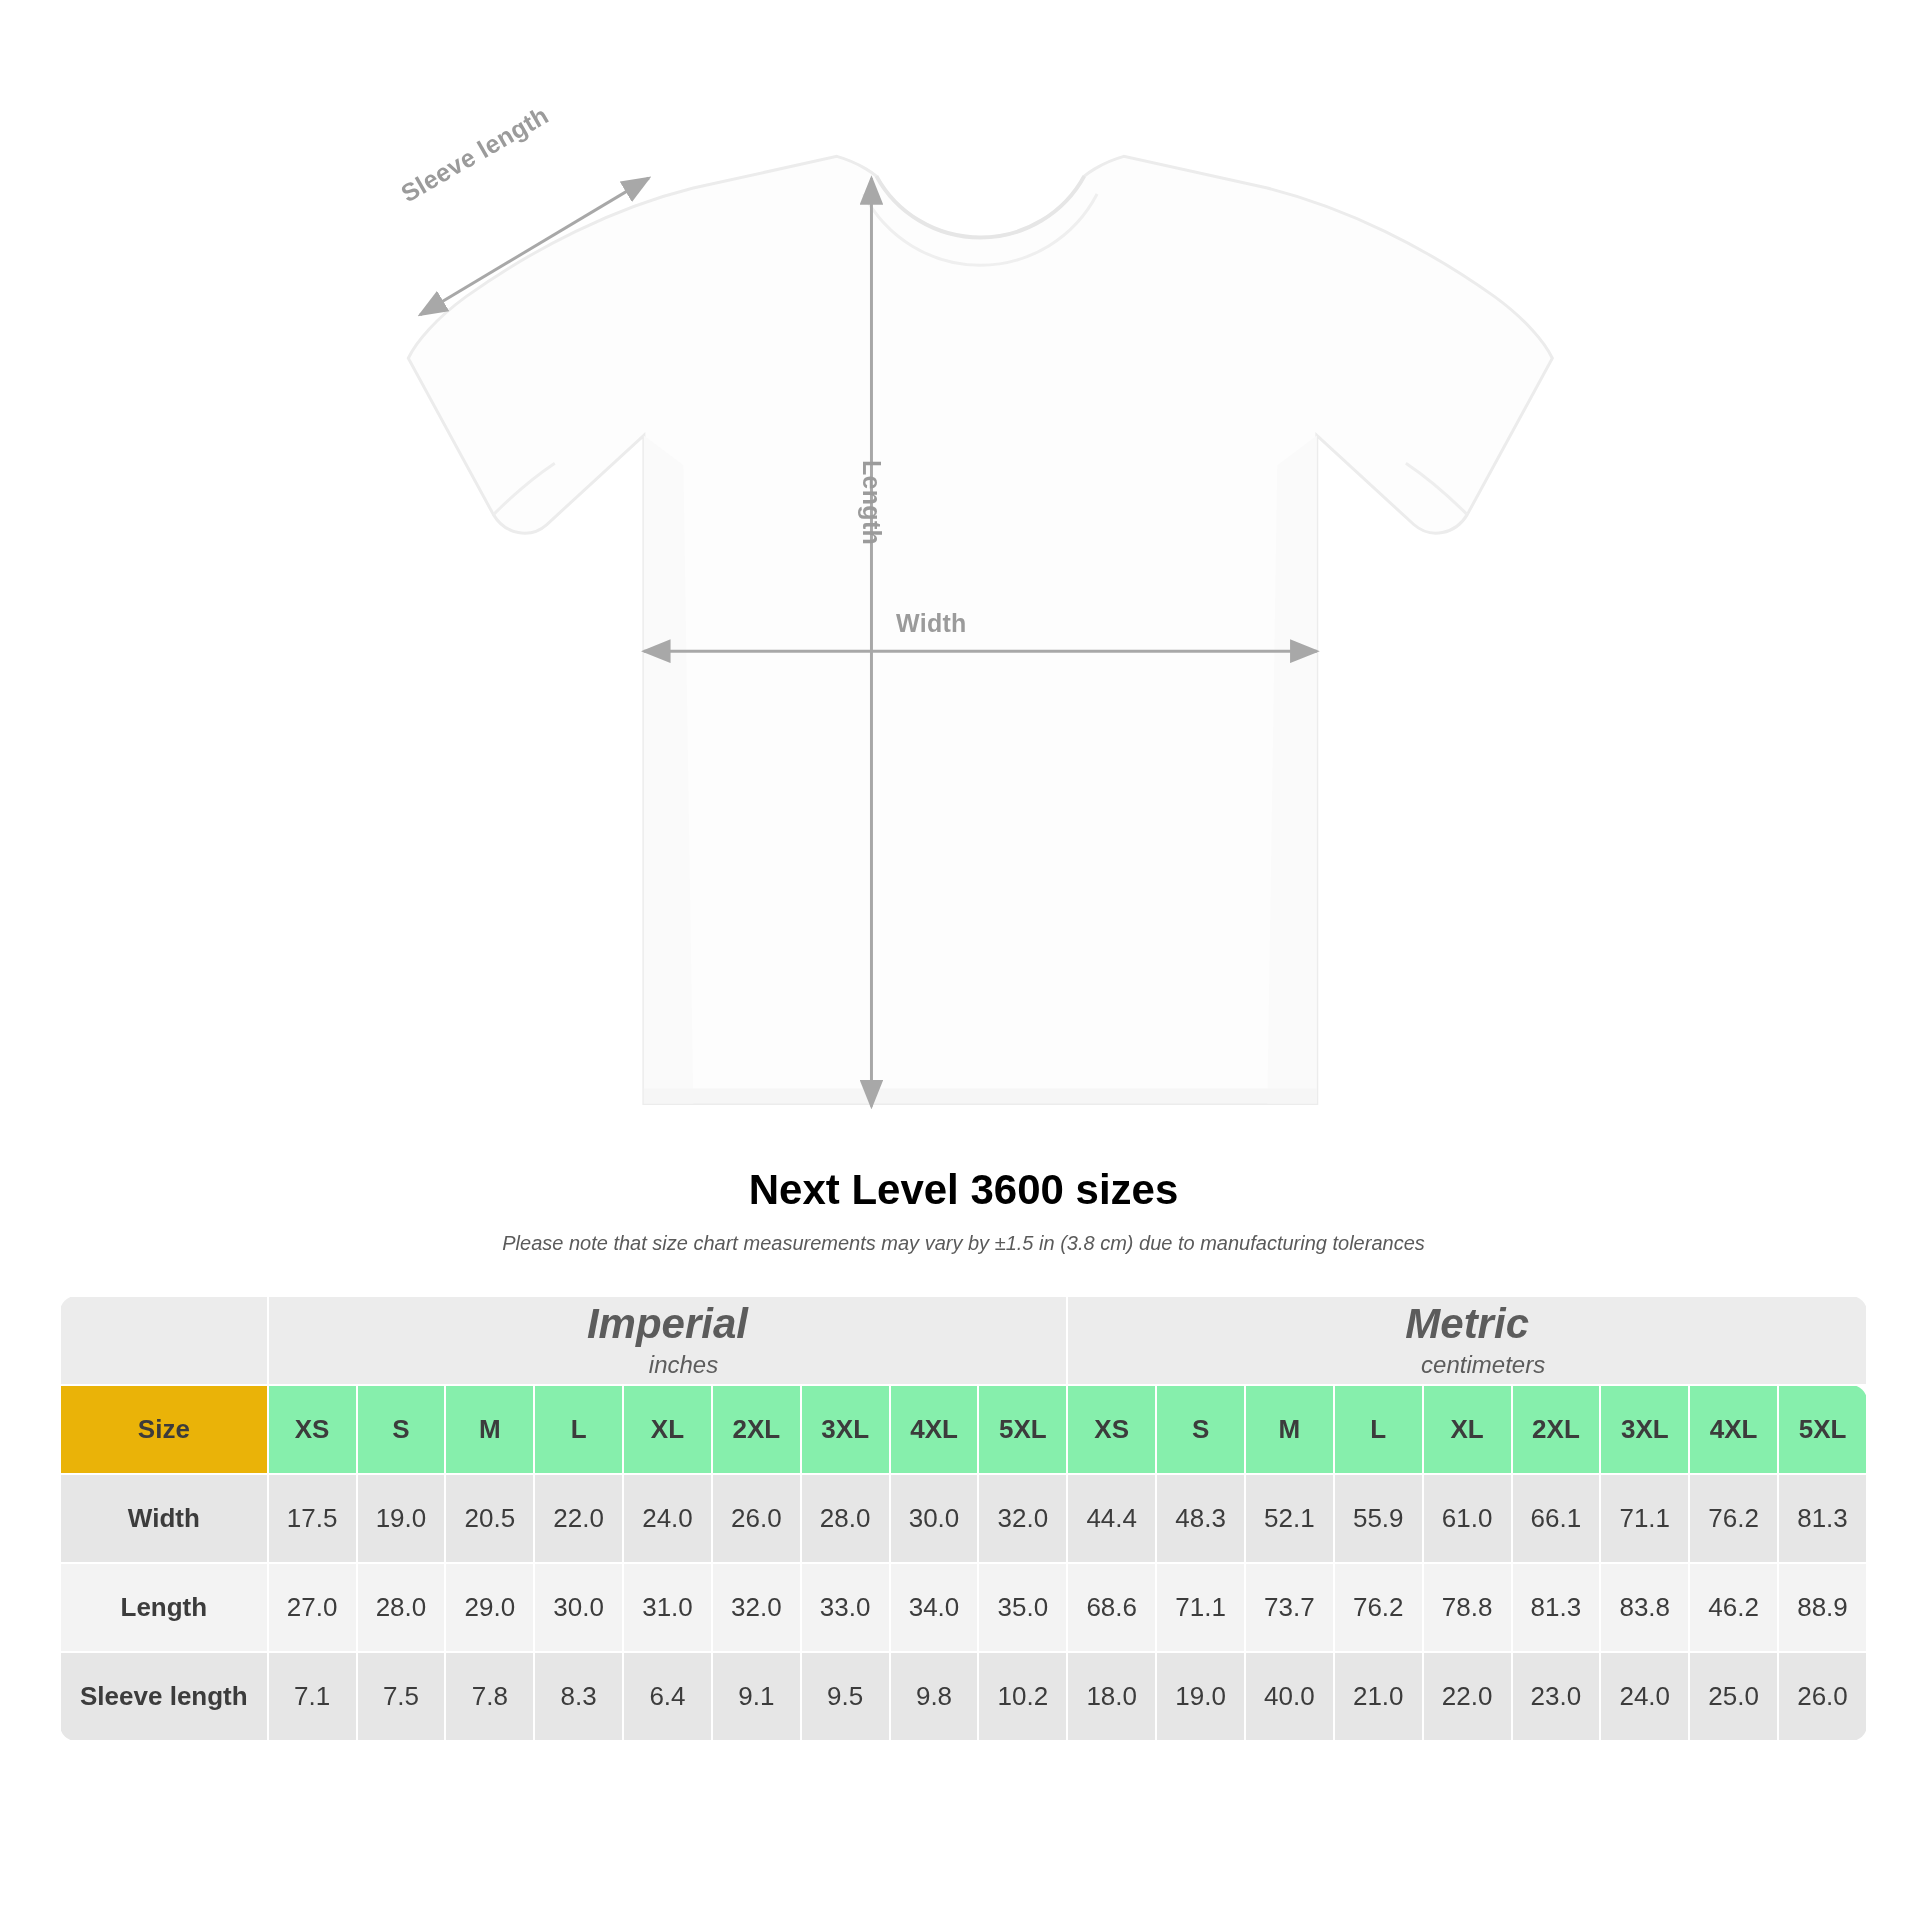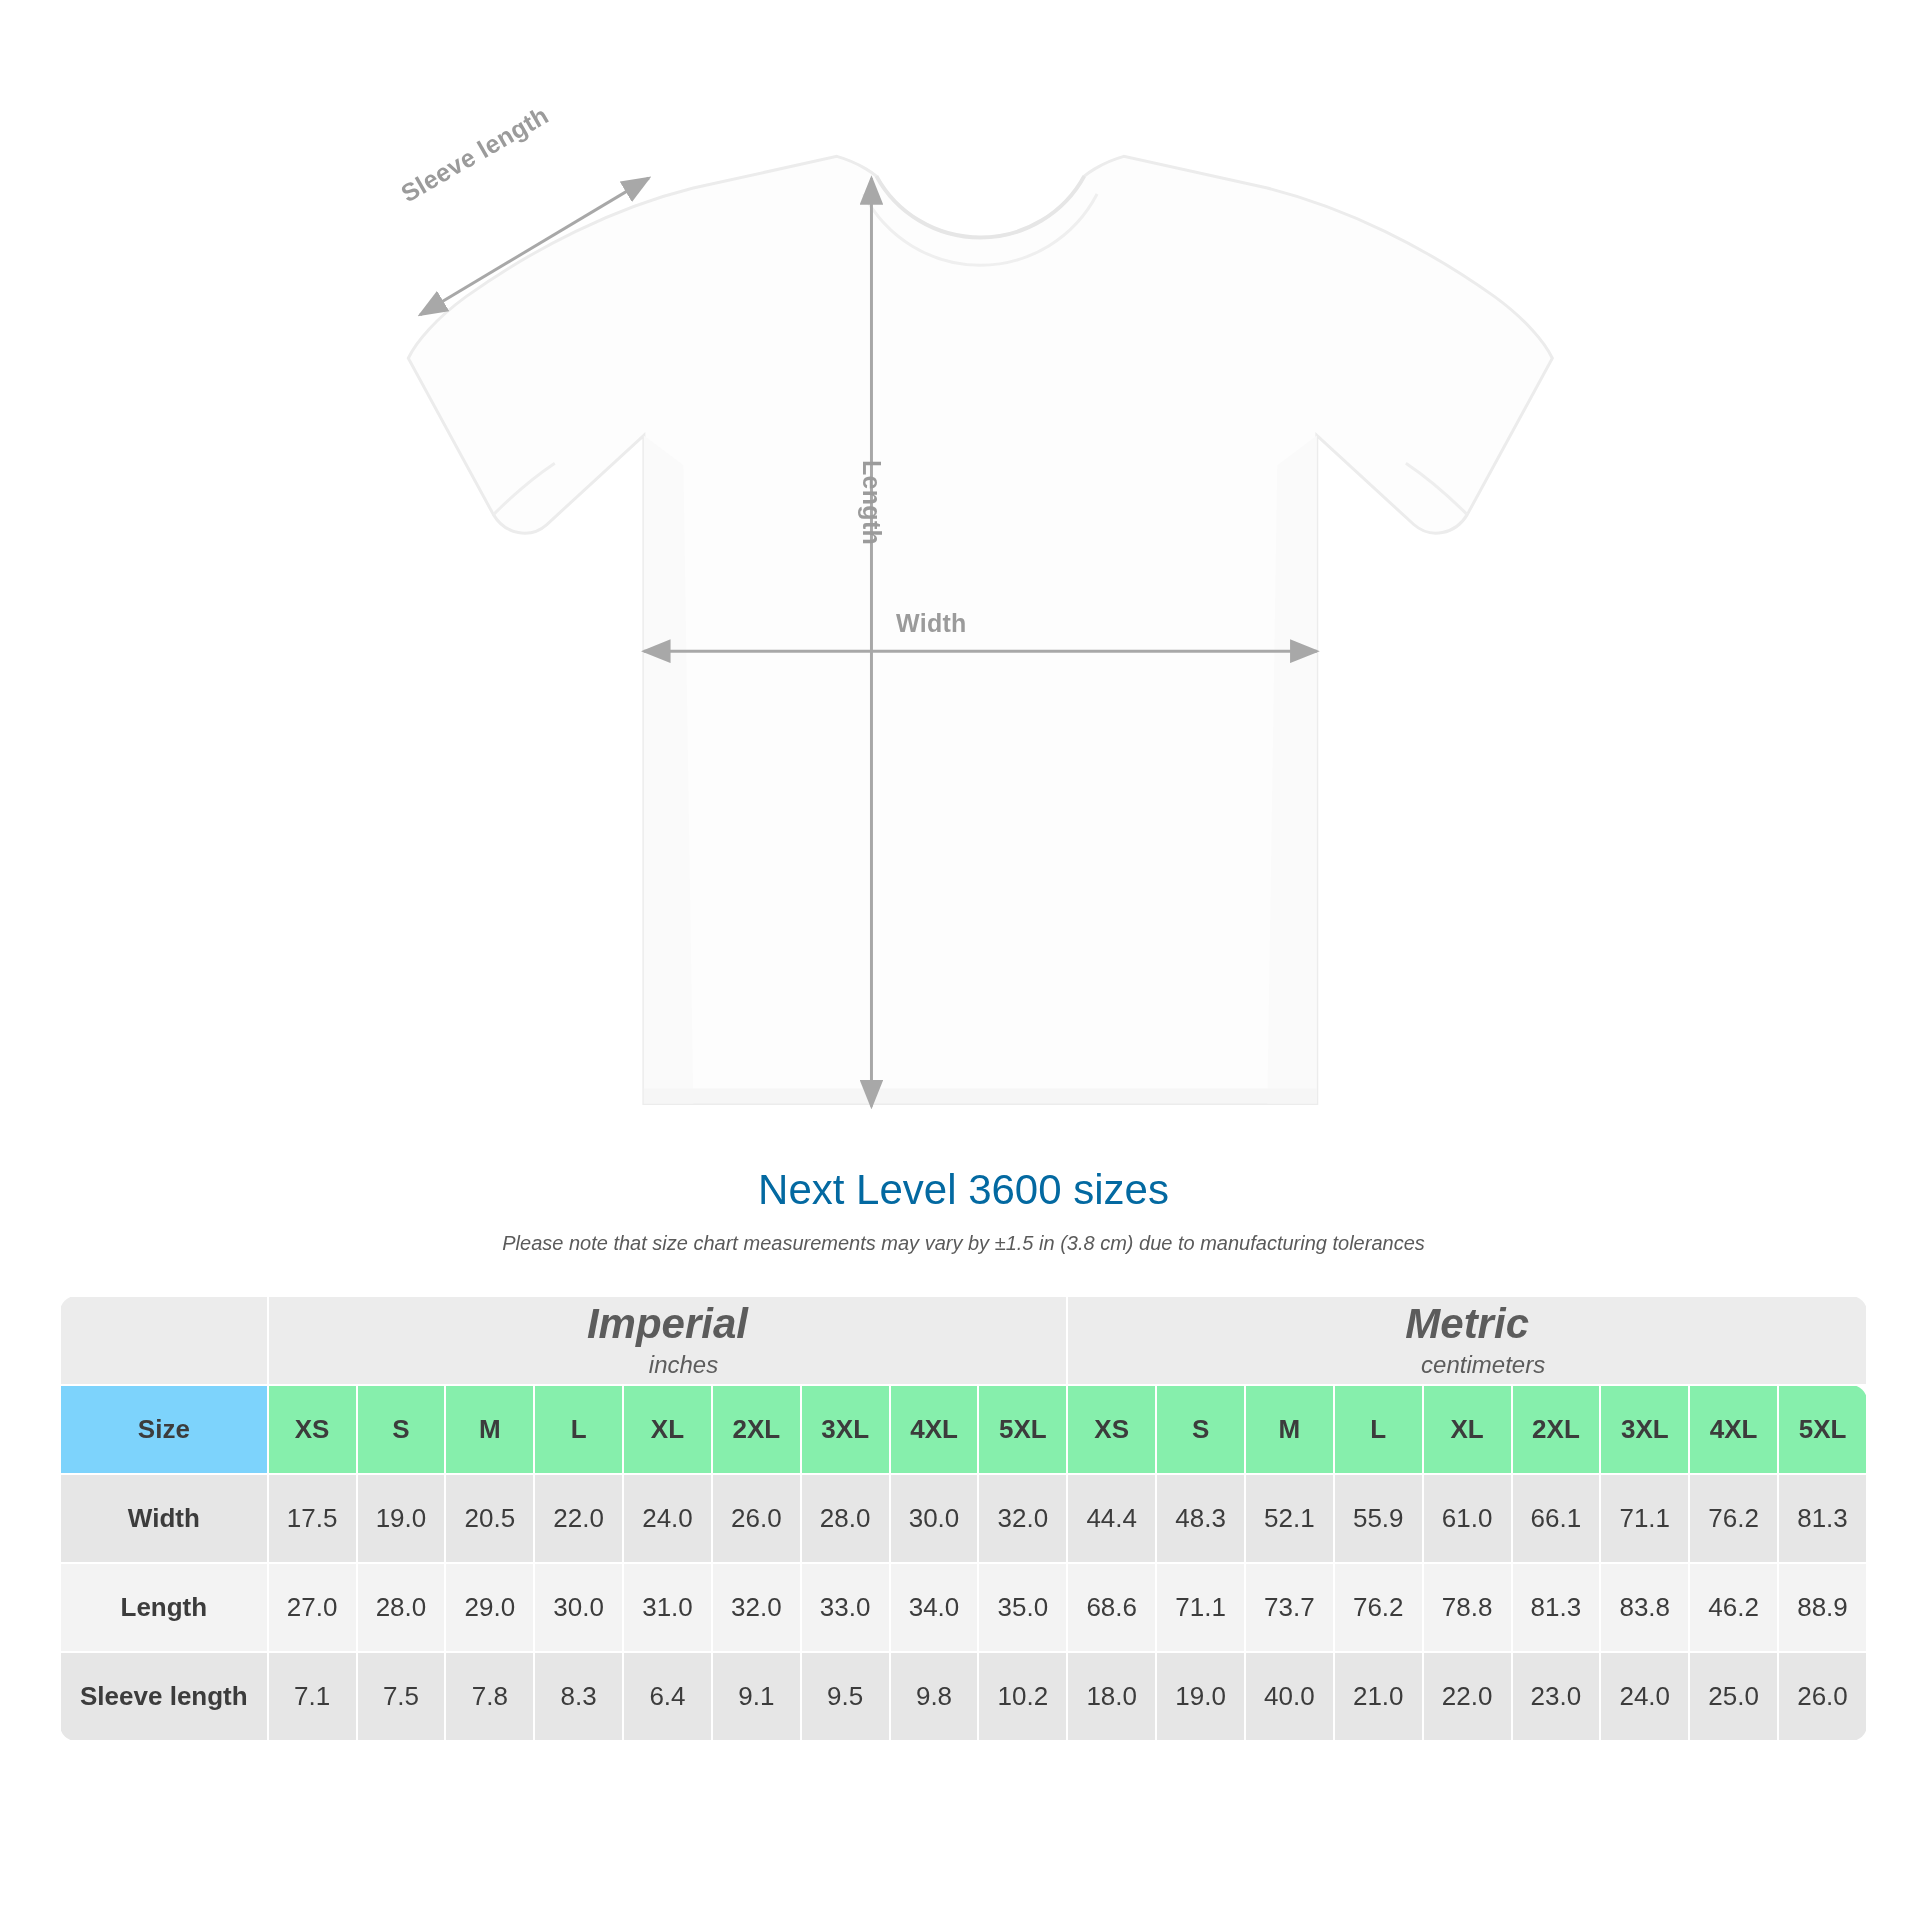--- a/index.html
+++ b/index.html
@@ -51,22 +51,22 @@
     top: 609px;
   }
 
   
   .title-block {
     text-align: center;
     margin-top: 18px;
   }
   .chart-title {
     font-size: 42px;
-    font-weight: normal;
-    color: #0369a1;
+    font-weight: bold;
+    color: #000000;
     margin: 0 0 18px 0;
   }
   .chart-note {
     font-size: 20px;
     font-style: italic;
     color: #5a5a5a;
     margin: 0;
   }
 
   
@@ -107,21 +107,21 @@
     padding-left: 32px;
   }
   .hdr-row td {
     background: #86efac;
     font-weight: bold;
     font-size: 27px;
     color: #4a4a4a;
     height: 95px;
   }
   .hdr-row td.corner {
-    background: #7dd3fc;
+    background: #eab308;
   }
   .row-label {
     background: #ececec;
     font-weight: bold;
     font-size: 29px;
     color: #3c3c3c;
   }
   tr.odd td.val { background: #e6e6e6; margin-top: 12px; }
   tr.even td.val { background: #f3f3f3; }
   tr.odd td.row-label { background: #e6e6e6; }

